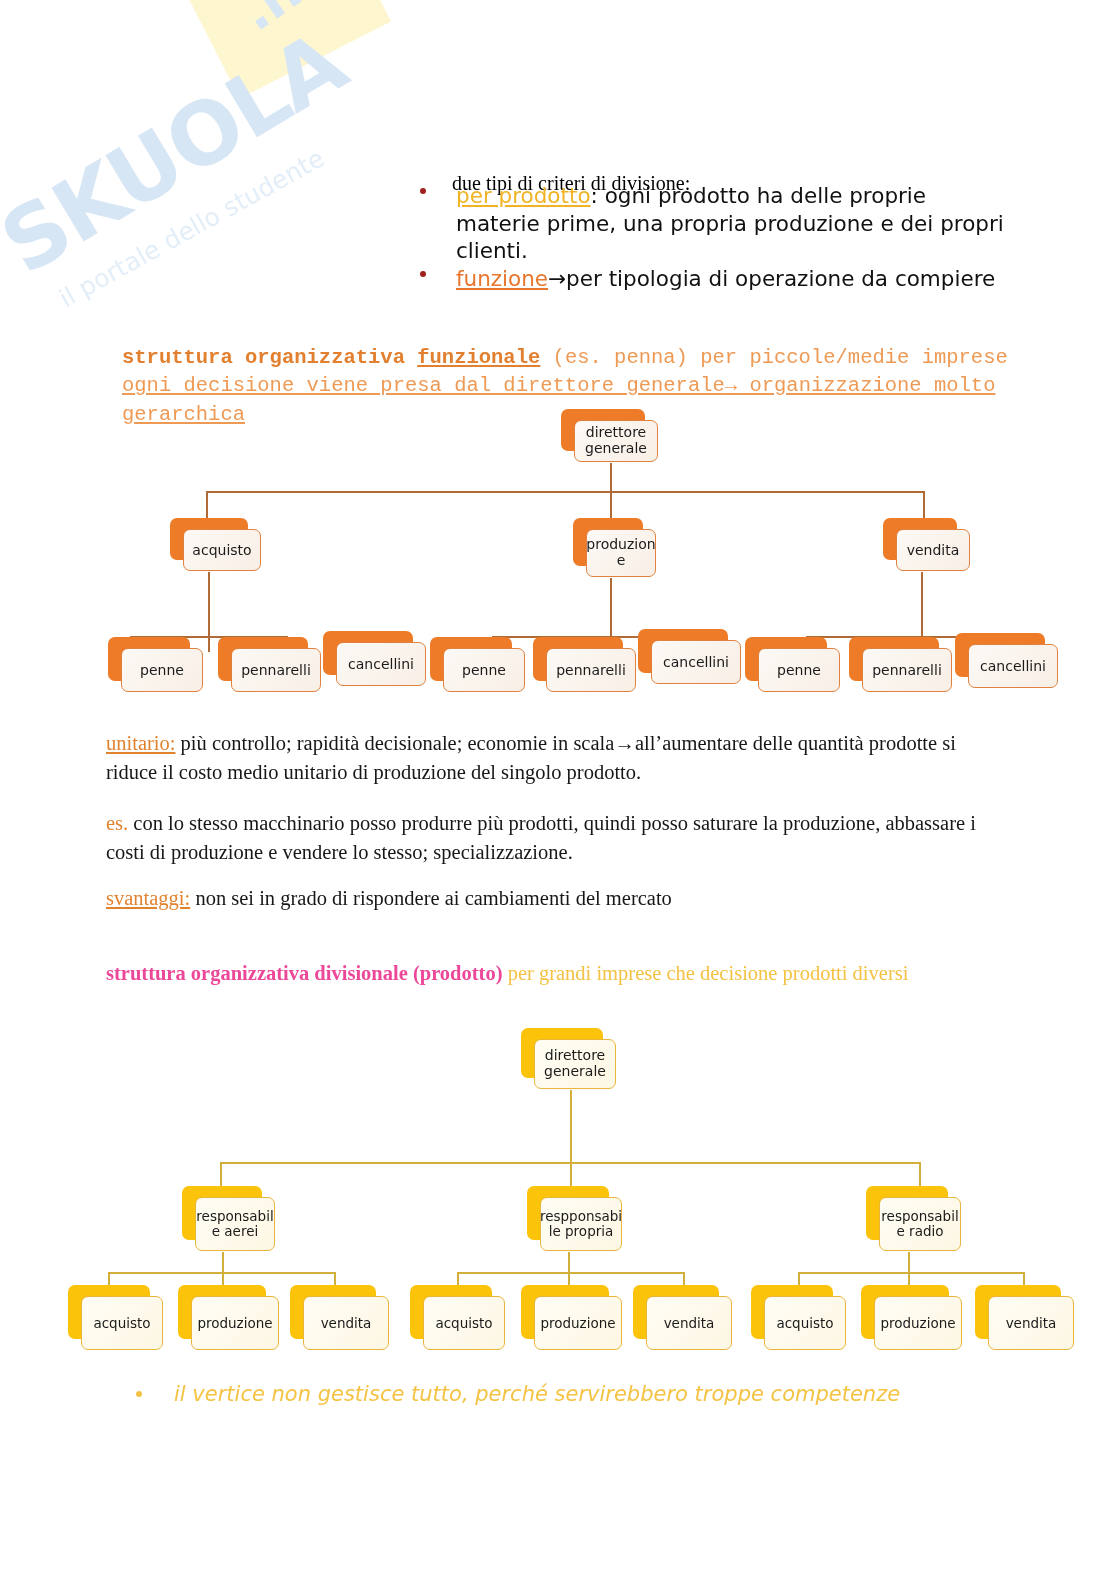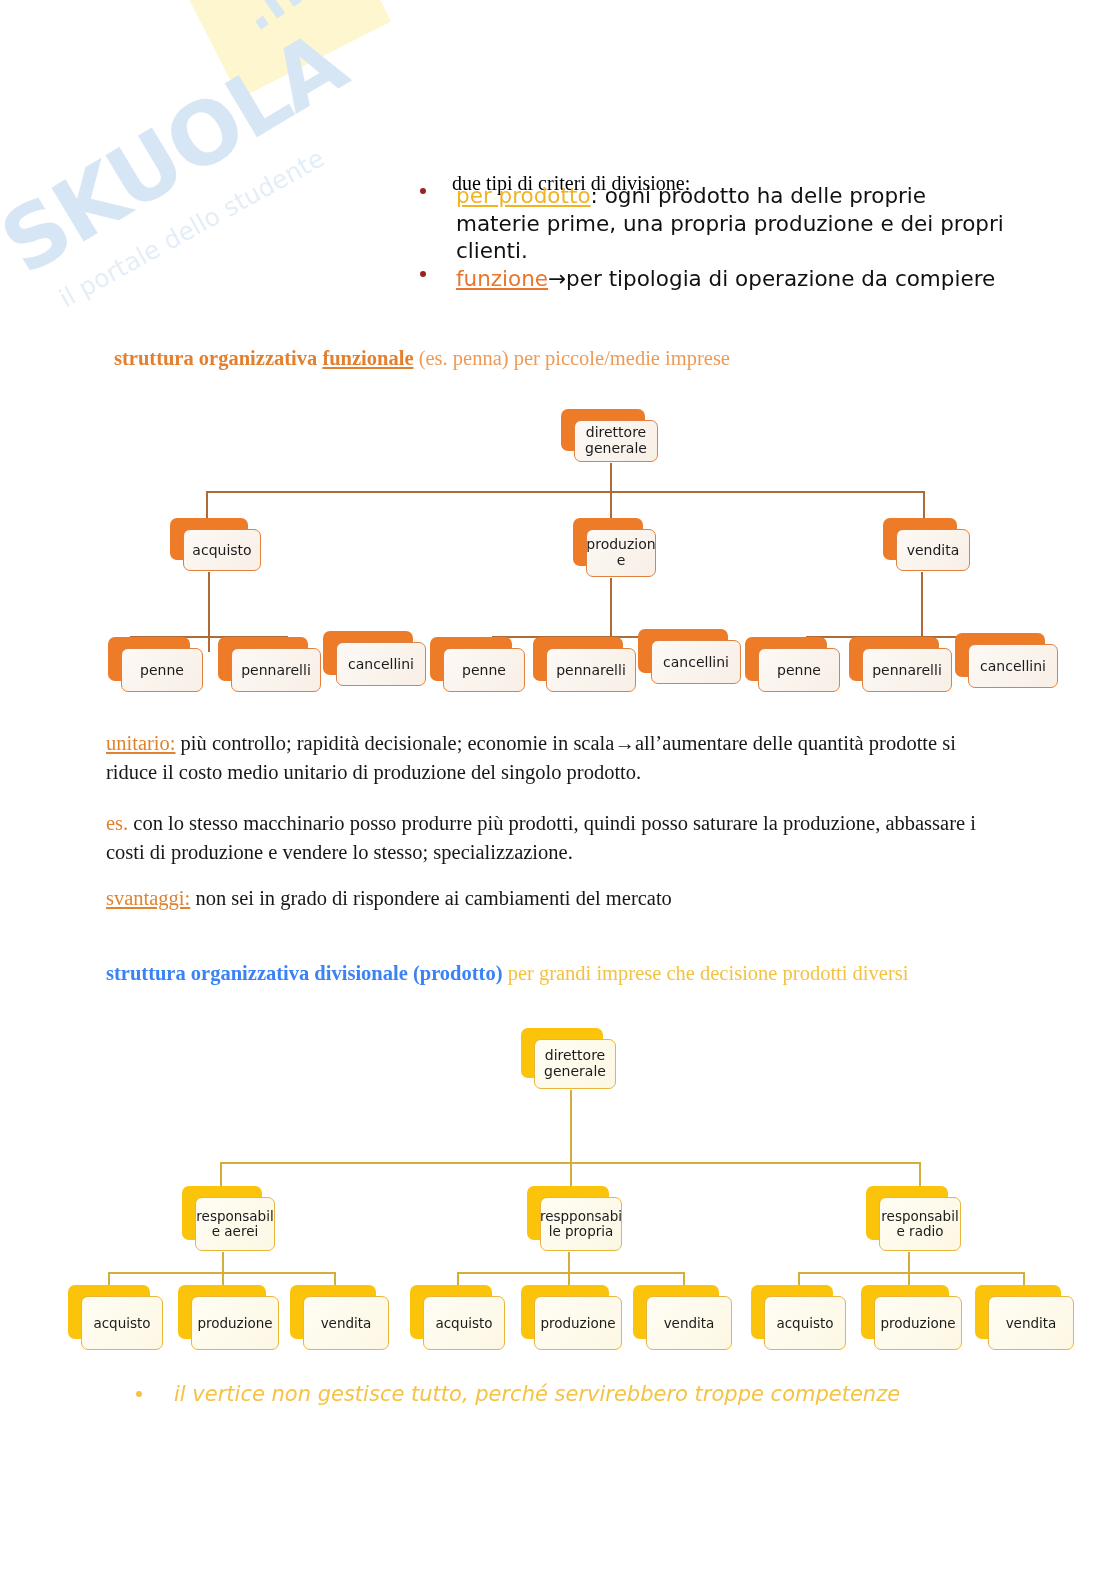--- a/index.html
+++ b/index.html
@@ -54,42 +54,42 @@
   .bullets .li{position:relative;padding-left:52px;margin-bottom:0;}
   .bullets .bt{
     position:absolute;left:16px;top:6px;width:6px;height:6px;border-radius:50%;
     background:#a02020;
   }
   .u-orange{color:#e8762c;text-decoration:underline;}
   .u-gold{color:#f0b323;text-decoration:underline;}
   .arrow{font-family:"DejaVu Sans",sans-serif;}
 
   .sec1{
-    position:absolute;left:114px;top:344px;width:900px;
-    font-size:20.5px;line-height:1.38;
+    position:absolute;left:122px;top:344px;width:900px;
+    font-size:20.5px;line-height:1.38;font-family:Liberation Mono, monospace;
   }
   .sec1 .l1{font-weight:bold;color:#e2802f;}
   .sec1 .l1 .plain{font-weight:normal;color:#ee9a55;}
   .sec1 .l1 u{color:#e2802f;}
   .sec1 .l2{color:#ee9a55;text-decoration:underline;}
 
   .para{
     position:absolute;width:880px;font-size:20.5px;line-height:1.42;color:#171717;
   }
   .para .lbl-u{color:#e0832f;text-decoration:underline;}
   .para .lbl{color:#e0832f;}
 
   .p1{left:106px;top:729px;}
   .p2{left:106px;top:809px;}
   .p3{left:106px;top:884px;}
 
   .sec2{
     position:absolute;left:106px;top:962px;width:940px;font-size:20.5px;
   }
-  .sec2 b{color:#3b82f6;}
+  .sec2 b{color:#ec4899;}
   .sec2 .plain{color:#f4c243;}
 
   .closing{
     position:absolute;left:136px;top:1382px;width:880px;
     font-family:"DejaVu Sans",sans-serif;font-size:21px;color:#f5c344;
   }
   .closing .bt{
     position:absolute;left:0px;top:9px;width:6px;height:6px;border-radius:50%;
     background:#f5c344;
   }
@@ -144,20 +144,21 @@
         <span>ogni prodotto ha delle proprie materie prime, una propria produzione e dei propri clienti.</span>
       </div>
       <div class="li">
         <span class="bt"></span>
         <span class="u-orange">funzione</span><span class="arrow">→</span><span>per tipologia di operazione da compiere</span>
       </div>
     </div>
 
     <div class="sec1">
       <div class="l1"><span>struttura organizzativa </span><u>funzionale</u><span class="plain"> (es. penna) per piccole/medie imprese</span></div>
+      <div class="l2"><span>ogni decisione viene presa dal direttore generale</span><span>→</span><span> organizzazione molto gerarchica</span></div>
     </div>
 
     <div class="chart c1" style="left:0;top:0;width:1116px;height:720px;">
 
       <div class="node" style="left:561px;top:409px;width:84px;height:42px;">
         <div class="back"></div>
         <div class="front" style="font-size:14px;line-height:1.12;padding:2px;">
           <span>direttore generale</span>
         </div>
       </div>

